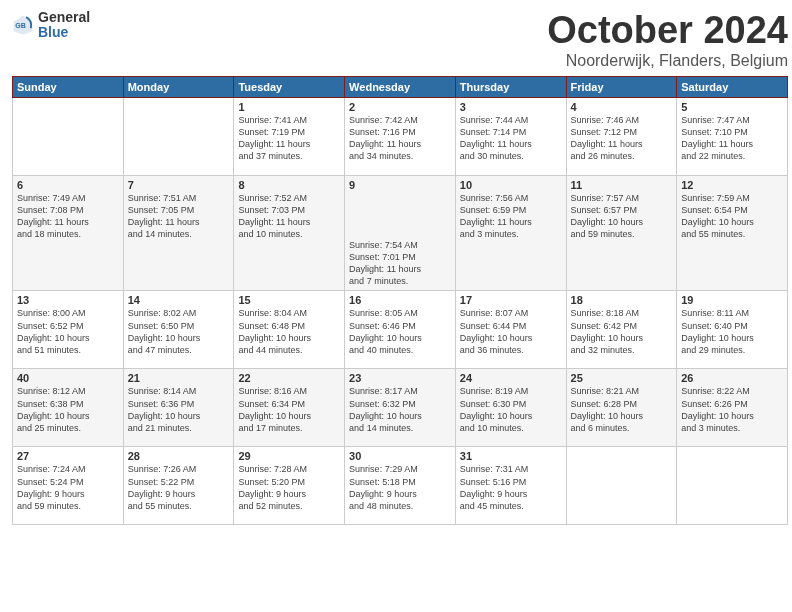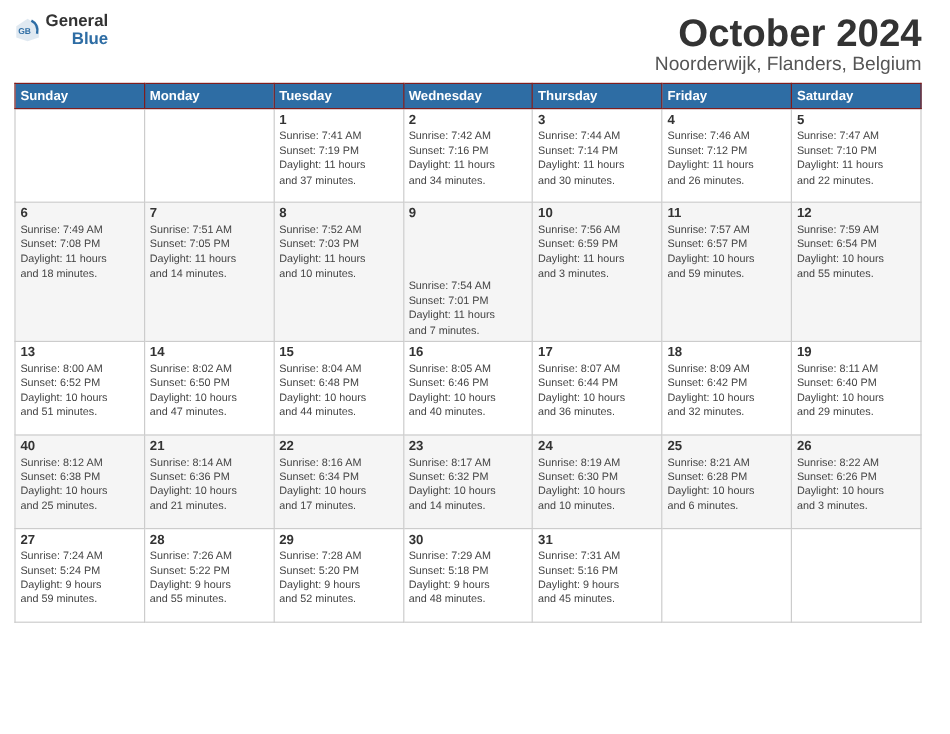--- a/index.html
+++ b/index.html
@@ -7,21 +7,21 @@
       font-family: Arial, sans-serif;
       background: #fff;
       width: 792px;
       height: 612px;
       overflow: hidden;
     }
     .page {
       width: 792px;
       height: 612px;
       background: #fff;
-      padding: 10px 24px 8px 12px;
+      padding: 10px 4px 8px 12px;
     }
     .header {
       display: flex;
       justify-content: space-between;
       align-items: flex-start;
       margin-bottom: 6px;
     }
     .logo {
       display: flex;
       align-items: center;
@@ -34,31 +34,30 @@
     }
     .logo-general {
       font-size: 14px;
       font-weight: bold;
       color: #333;
     }
     .logo-blue {
       font-size: 14px;
       font-weight: bold;
       color: #2e6da4;
-      text-align: right;
     }
     .logo-icon {
       width: 22px;
       height: 22px;
     }
     .title-area {
       text-align: right;
     }
     .month-title {
-      font-size: 32px;
+      font-size: 38px;
       font-weight: bold;
       color: #333;
       line-height: 1.1;
     }
     .location {
       font-size: 16px;
       color: #555;
     }
     .calendar {
       width: 100%;
@@ -259,21 +258,21 @@
           </td>
           <td>
             <span class="day-num">17</span>
             <div class="day-info" style="white-space: pre-line;">Sunrise: 8:07 AM
 Sunset: 6:44 PM
 Daylight: 10 hours
 and 36 minutes.</div>
           </td>
           <td>
             <span class="day-num">18</span>
-            <div class="day-info" style="white-space: pre-line;">Sunrise: 8:09 AM
+            <div class="day-info" style="white-space: pre-line;">Sunrise: 8:18 AM
 Sunset: 6:42 PM
 Daylight: 10 hours
 and 32 minutes.</div>
           </td>
           <td>
             <span class="day-num">19</span>
             <div class="day-info" style="white-space: pre-line;">Sunrise: 8:11 AM
 Sunset: 6:40 PM
 Daylight: 10 hours
 and 29 minutes.</div>

